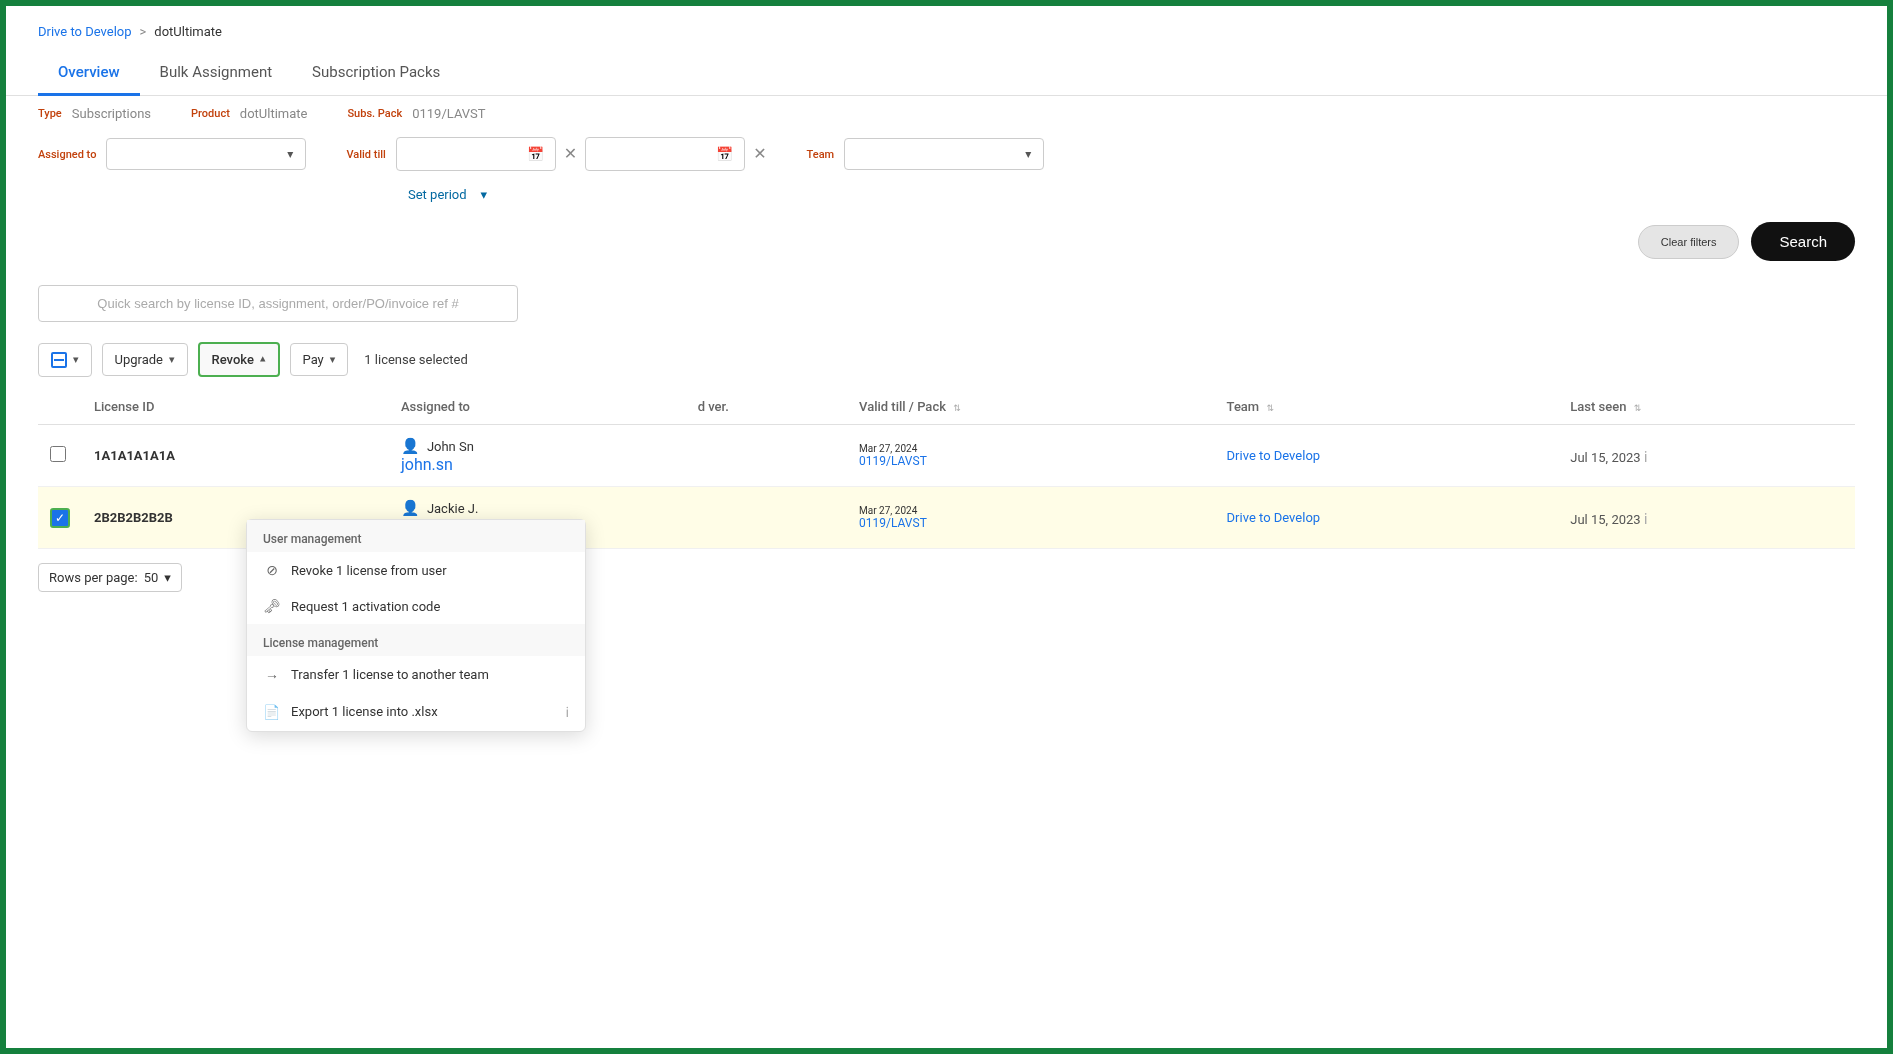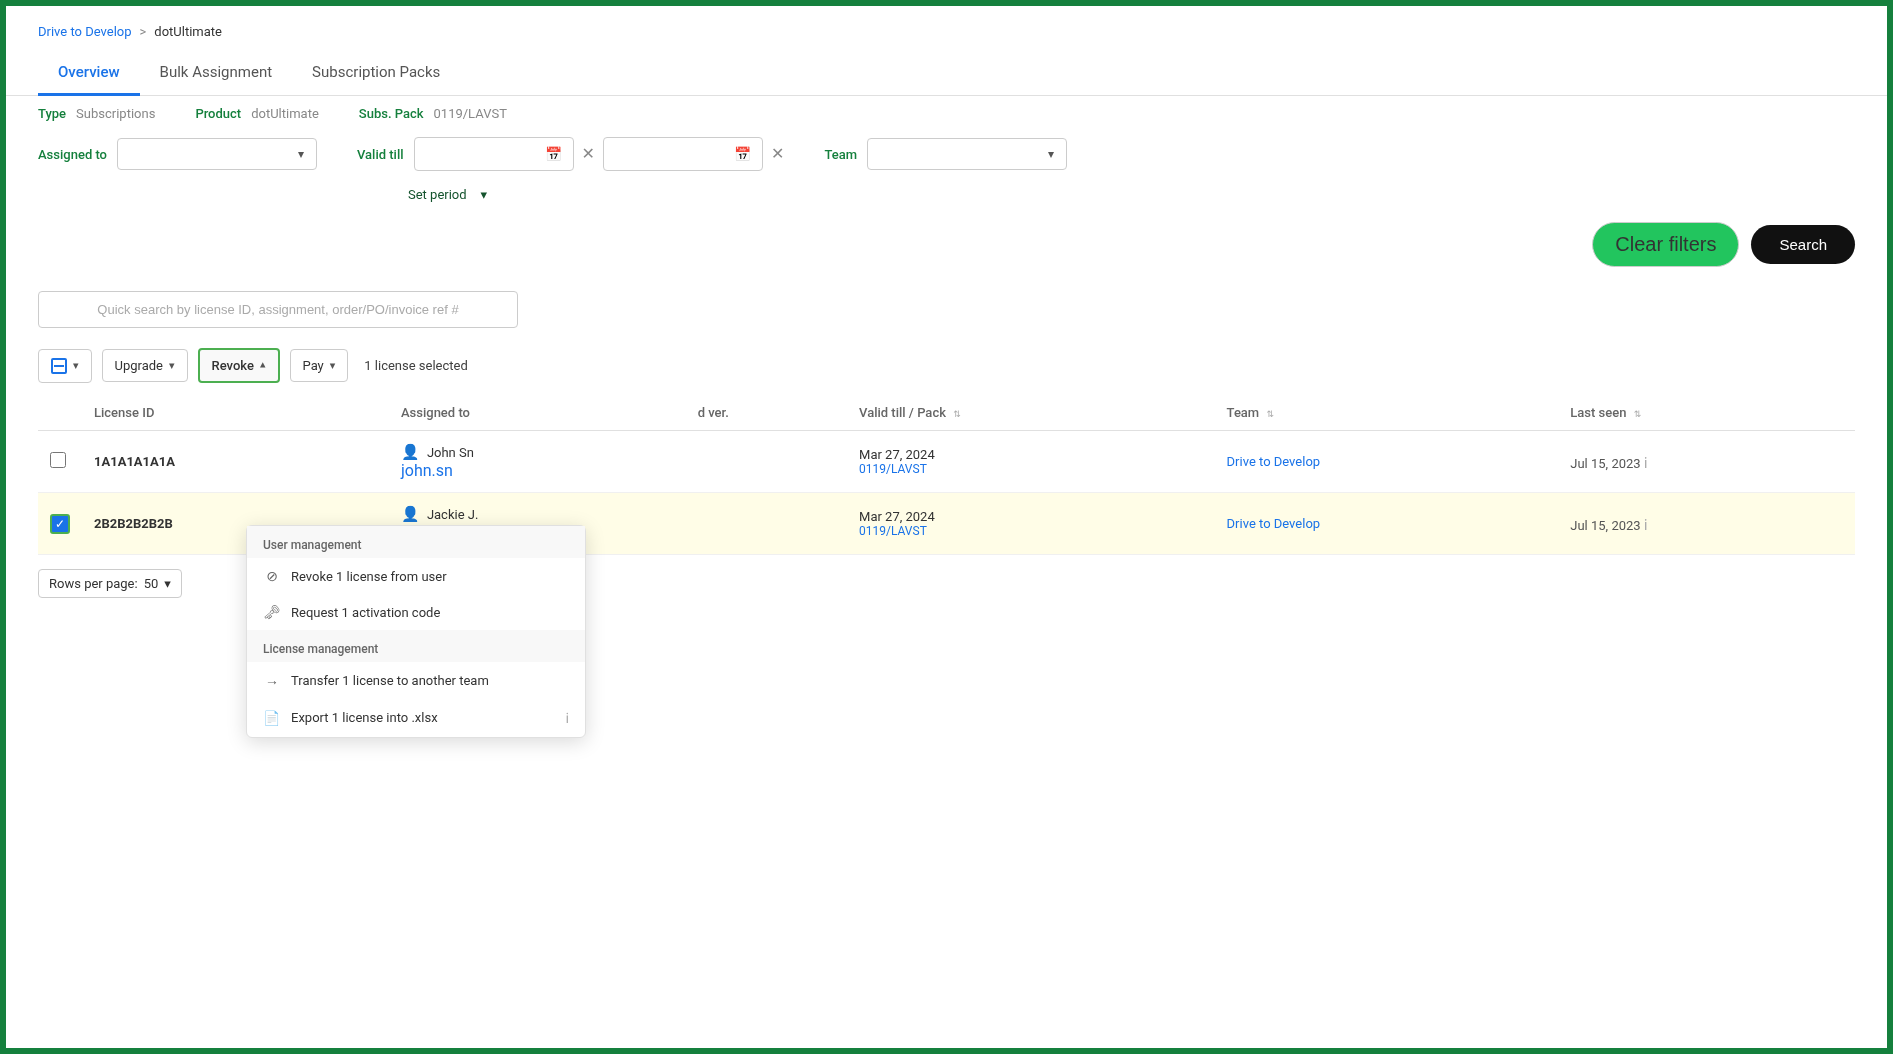--- a/index.html
+++ b/index.html
@@ -19,33 +19,33 @@
 
     
     .page-header { display: flex; align-items: center; justify-content: space-between; padding: 28px 32px 20px; }
     .page-title { font-size: 34px; font-weight: 700; color: #111; }
     .buy-btn { background: #1a73e8; color: #fff; border: none; border-radius: 24px; padding: 14px 28px; font-size: 16px; font-weight: 500; cursor: pointer; white-space: nowrap; }
 
     
     .filters-section { padding: 10px 32px 0; }
     .filter-row { display: flex; align-items: center; gap: 40px; margin-bottom: 16px; }
     .filter-item { display: flex; align-items: center; gap: 10px; }
-    .filter-label { color: #15803d; font-size: 13px; font-weight: 500; white-space: nowrap; }
+    .filter-label { color: #c2410c; font-size: 11px; font-weight: 500; white-space: nowrap; }
     .filter-value { color: #888; font-size: 13px; }
     .filter-select { display: flex; align-items: center; border: 1px solid #ccc; border-radius: 4px; padding: 8px 12px; background: #fff; cursor: pointer; min-width: 200px; gap: 8px; }
     .filter-select-text { flex: 1; color: #888; font-size: 13px; }
     .chevron-down { font-size: 12px; color: #555; }
     .filter-date-group { display: flex; align-items: center; gap: 8px; }
     .date-input { display: flex; align-items: center; border: 1px solid #ccc; border-radius: 4px; padding: 8px 10px; background: #fff; cursor: pointer; min-width: 160px; gap: 6px; }
     .date-input-text { flex: 1; color: #888; font-size: 13px; }
     .calendar-icon { color: #666; font-size: 14px; }
     .clear-x { color: #888; cursor: pointer; font-size: 16px; line-height: 1; }
-    .set-period { display: flex; align-items: flex-start; gap: 14px; cursor: pointer; color: #14532d; font-size: 13px; margin-top: 4px; }
+    .set-period { display: flex; align-items: flex-start; gap: 14px; cursor: pointer; color: #0369a1; font-size: 13px; margin-top: 4px; }
     .filter-actions { display: flex; align-items: center; gap: 12px; justify-content: flex-end; padding: 12px 32px 16px; }
-    .clear-filters-btn { border: 1px solid #ccc; background: #22c55e; border-radius: 24px; padding: 10px 22px; font-size: 20px; cursor: pointer; color: #333; }
+    .clear-filters-btn { border: 1px solid #ccc; background: #e5e5e5; border-radius: 24px; padding: 10px 22px; font-size: 11px; cursor: pointer; color: #333; }
     .search-btn { background: #111; color: #fff; border: none; border-radius: 24px; padding: 11px 28px; font-size: 15px; font-weight: 500; cursor: pointer; }
 
     
     .quick-search-row { padding: 8px 32px 12px; }
     .quick-search-input { width: 480px; border: 1px solid #ccc; border-radius: 4px; padding: 10px 14px; font-size: 13px; color: #333; outline: none; text-align: center; }
     .quick-search-input::placeholder { color: #aaa; }
 
     
     .toolbar { display: flex; align-items: center; gap: 10px; padding: 8px 32px 12px; }
     .toolbar-btn { display: flex; align-items: center; gap: 6px; border: 1px solid #ccc; background: #fff; border-radius: 4px; padding: 8px 12px; font-size: 13px; cursor: pointer; color: #333; }
@@ -57,21 +57,21 @@
     
     .table-wrapper { padding: 0 32px; overflow-x: auto; position: relative; }
     .data-table { width: 100%; border-collapse: collapse; font-size: 13px; }
     .data-table th { text-align: left; padding: 10px 12px; border-bottom: 1px solid #e0e0e0; color: #666; font-weight: 500; white-space: nowrap; }
     .data-table th .sort-arrows { display: inline-flex; flex-direction: column; font-size: 9px; color: #aaa; margin-left: 4px; vertical-align: middle; }
     .data-table td { padding: 12px 12px; border-bottom: 1px solid #f0f0f0; vertical-align: middle; }
     .row-highlighted td { background: #fffde7 !important; }
     .license-id { font-weight: 700; font-size: 13px; }
     .user-name { font-size: 13px; color: #333; }
     .user-email { font-size: 16px; color: #1a73e8; }
-    .valid-date { font-size: 13px; color: #333; }
+    .valid-date { font-size: 10px; color: #333; }
     .pack-link { font-size: 12px; color: #1a73e8; }
     .team-link { color: #1a73e8; cursor: pointer; font-size: 13px; }
     .last-seen { font-size: 13px; color: #555; }
     .info-icon { color: #aaa; cursor: pointer; font-size: 15px; }
     .checkbox-col { width: 36px; }
     .user-icon { color: #aaa; font-size: 15px; margin-right: 4px; }
     .cb { width: 16px; height: 16px; cursor: pointer; accent-color: #1a73e8; }
     .cb-indeterminate { width: 16px; height: 16px; background: #fff; border: 2px solid #1a73e8; border-radius: 2px; display: inline-flex; align-items: center; justify-content: center; cursor: pointer; }
     .cb-indeterminate-bar { width: 10px; height: 2px; background: #1a73e8; }
     .row-checkbox-wrapper { display: inline-flex; align-items: center; justify-content: center; width: 20px; height: 20px; border: 2px solid #4caf50; border-radius: 3px; background: #1a73e8; cursor: pointer; }

